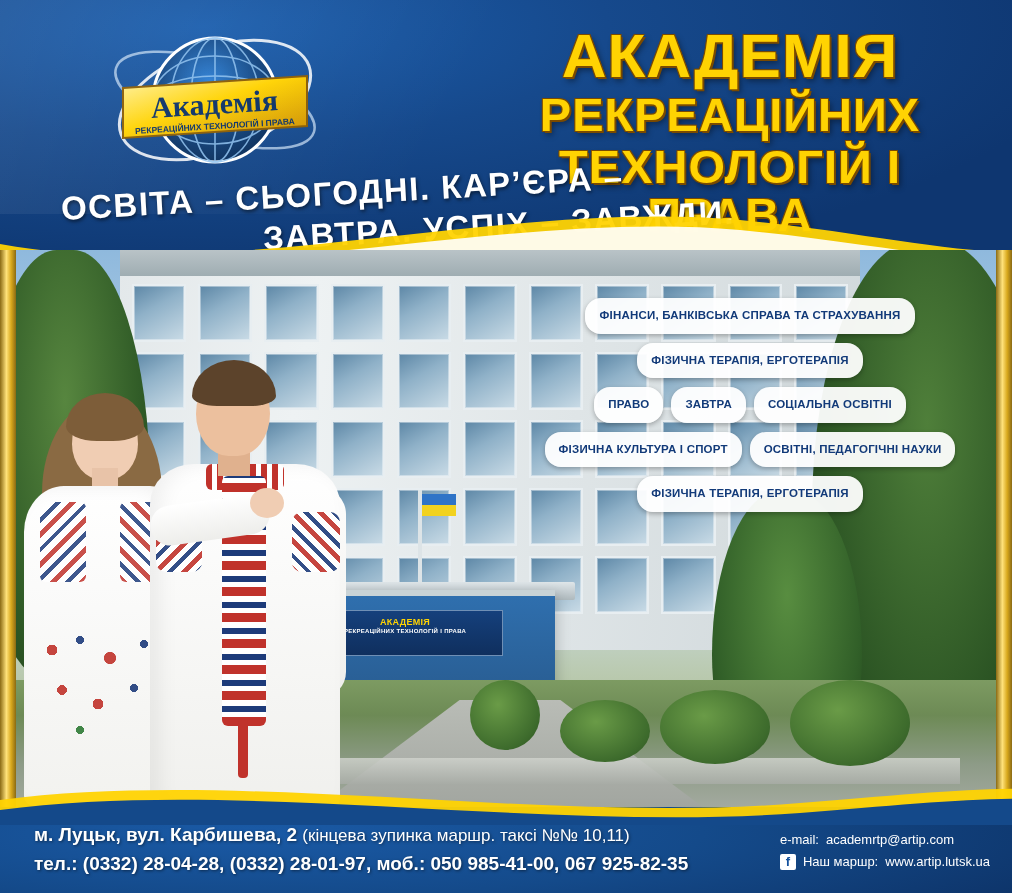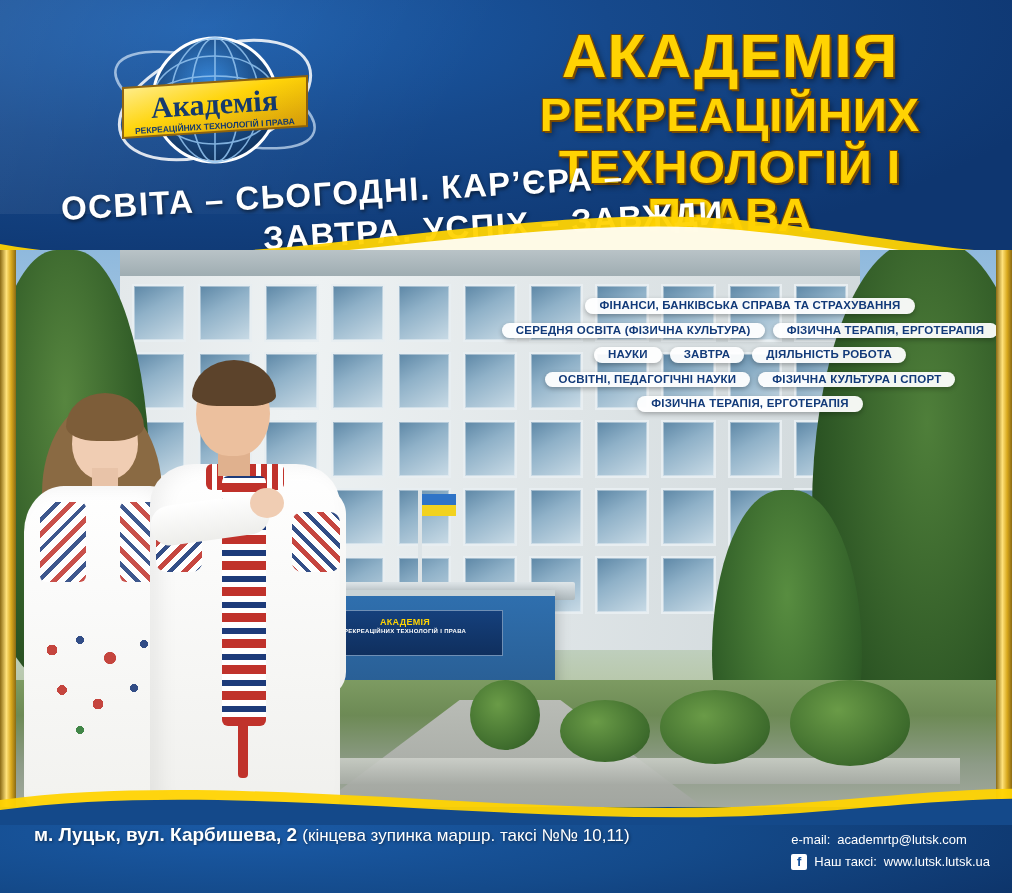--- a/index.html
+++ b/index.html
@@ -275,21 +275,21 @@
     gap: 8px;
     margin-bottom: 9px;
   }
   .pill {
     background: rgba(255,255,255,0.94);
     border-radius: 16px;
     color: #123a79;
     font-weight: bold;
     font-size: 11.5px;
     letter-spacing: 0.2px;
-    padding: 0 14px;
+    padding: 10px 14px;
     text-align: center;
     line-height: 1.35;
     box-shadow: 0 2px 5px rgba(0,0,0,0.28);
     white-space: nowrap;
   }
   .pill.wide { white-space: normal; }
   .masters-label {
     color: #ffffff;
     font-weight: bold;
     font-size: 22px;
@@ -527,35 +527,34 @@
       <div class="person g-hand"></div>
     </div>
 
     <div class="programs">
 
       <div class="pill-row">
         <div class="pill">ФІНАНСИ, БАНКІВСЬКА СПРАВА ТА СТРАХУВАННЯ</div>
       </div>
 
       <div class="pill-row">
-        <div class="pill">СЕРЕДНЯ ОСВІТА (ФІЗИЧНА КУЛЬТУРА)</div>
         <div class="pill">ФІЗИЧНА ТЕРАПІЯ, ЕРГОТЕРАПІЯ</div>
       </div>
 
 
       <div class="pill-row">
-        <div class="pill">НАУКИ</div>
+        <div class="pill">ПРАВО</div>
         <div class="pill">ЗАВТРА</div>
-        <div class="pill">ДІЯЛЬНІСТЬ РОБОТА</div>
+        <div class="pill">СОЦІАЛЬНА ОСВІТНІ</div>
       </div>
 
 
       <div class="pill-row">
+        <div class="pill">ФІЗИЧНА КУЛЬТУРА І СПОРТ</div>
         <div class="pill">ОСВІТНІ, ПЕДАГОГІЧНІ НАУКИ</div>
-        <div class="pill">ФІЗИЧНА КУЛЬТУРА І СПОРТ</div>
       </div>
 
       <div class="pill-row">
         <div class="pill">ФІЗИЧНА ТЕРАПІЯ, ЕРГОТЕРАПІЯ</div>
       </div>
 
     </div>
   </div>
 
   <div class="gold-left"></div>
@@ -565,28 +564,29 @@
     <svg class="footer-wave" viewBox="0 0 1060 52" preserveAspectRatio="none" aria-hidden="true">
       <path d="M0,30 C240,-8 560,52 820,30 C920,22 1000,14 1060,16 L1060,52 L0,52 Z" fill="#ffd302" opacity="0.95"></path>
       <path d="M0,40 C240,2 560,60 820,40 C920,32 1000,24 1060,26 L1060,52 L0,52 Z" fill="#14498a"></path>
     </svg>
 
     <div class="addr">
       <div>
         <span>м. Луцьк, вул. Карбишева, 2</span>
         <span class="thin">(кінцева зупинка маршр. таксі №№ 10,11)</span>
       </div>
+      <div>тел.: (0332) 28-04-28, (0332) 28-01-97, моб.: 050 985-41-00, 067 925-82-35</div>
     </div>
 
     <div class="contacts">
       <div class="row">
         <span>e-mail:</span>
-        <span>academrtp@lutsk.com</span>
+        <span>academrtp@artip.com</span>
       </div>
       <div class="row">
         <span class="fb-badge">f</span>
-        <span>Наш таксі:</span>
-        <span>www.lutsk.lutsk.ua</span>
+        <span>Наш маршр:</span>
+        <span>www.artip.lutsk.ua</span>
       </div>
     </div>
   </div>
 
 </div>
 
 </body></html>

